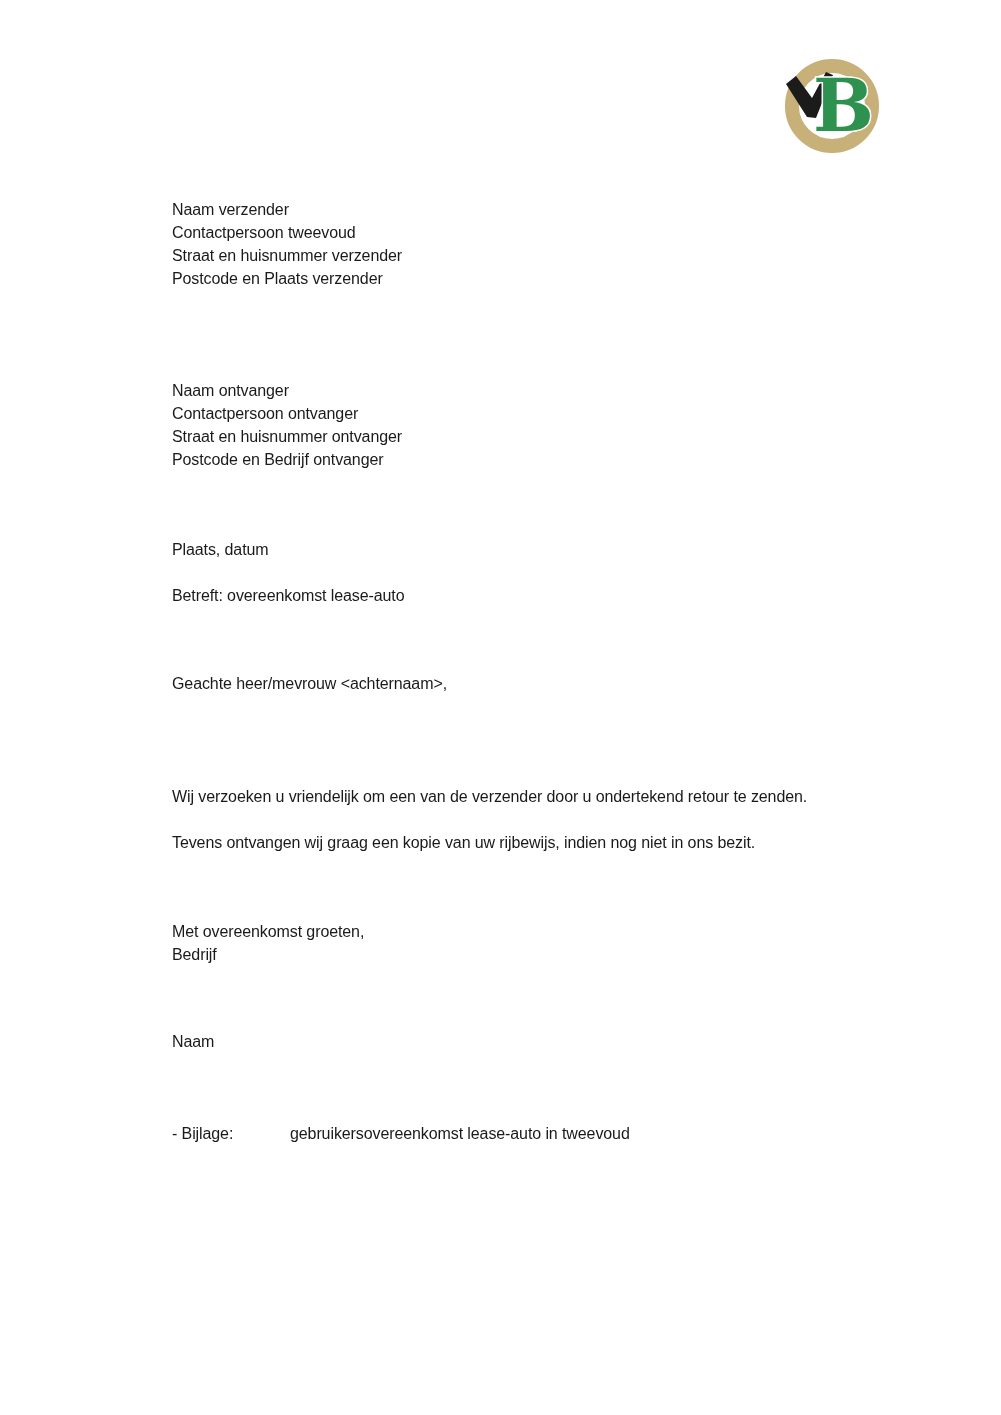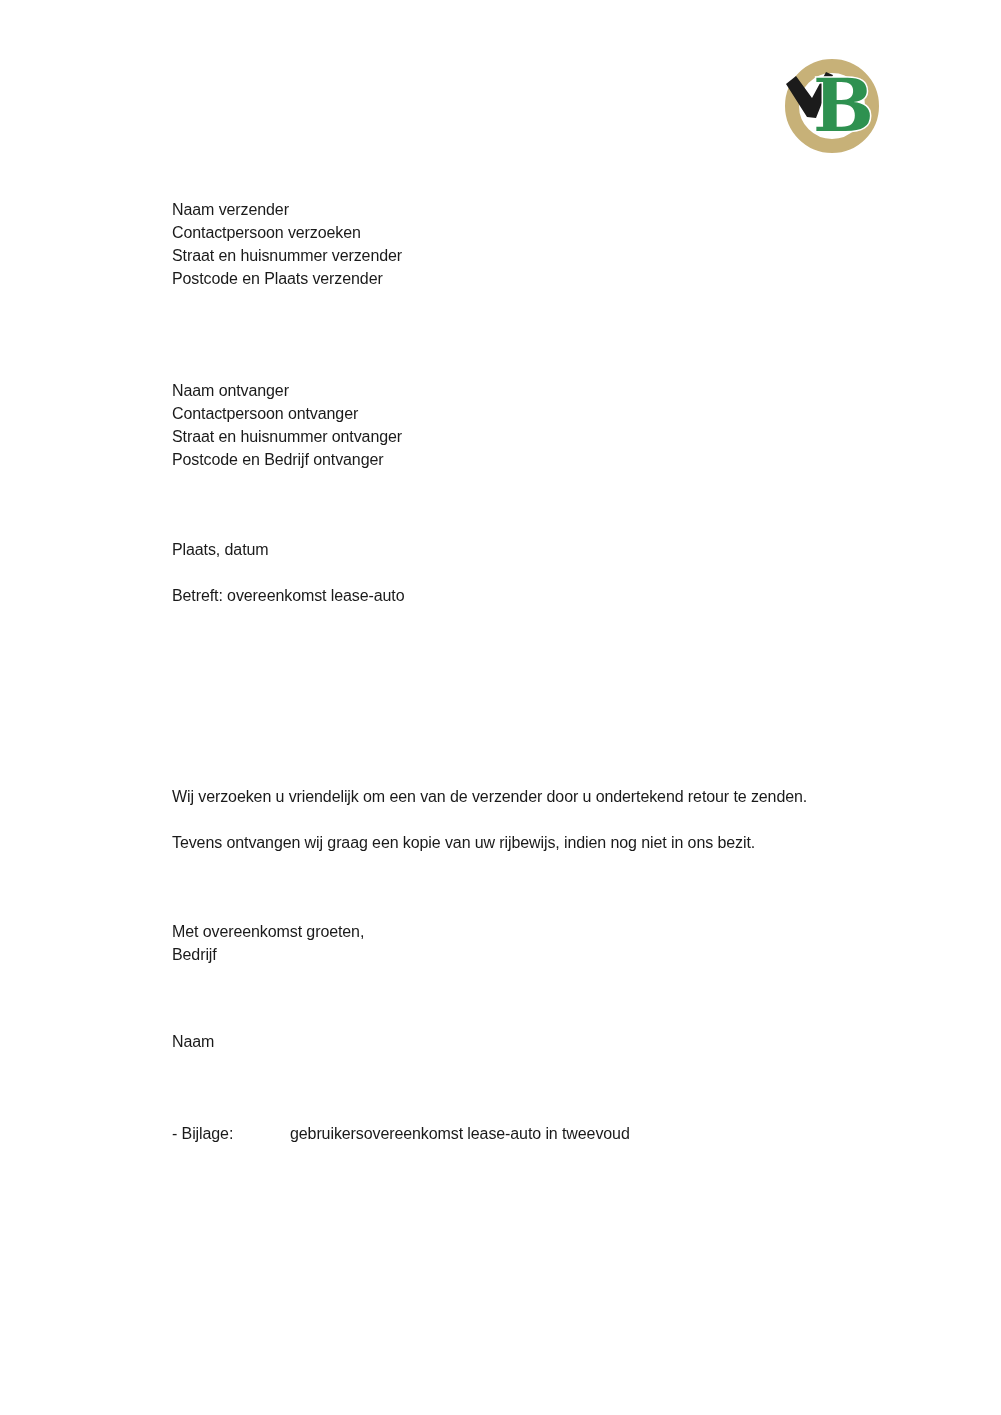--- a/index.html
+++ b/index.html
@@ -52,36 +52,37 @@
   <div class="logo">
     <svg viewBox="0 0 100 100" xmlns="http://www.w3.org/2000/svg">
       <circle cx="50" cy="49" r="40" fill="none" stroke="#c7b178" stroke-width="14"></circle>
       <polygon points="4,27 14,19 30,41 44,15 51,18 34,61 25,60" fill="#1b1b1b"></polygon>
       <text class="logo-b-text" x="31" y="74" font-size="72" fill="#2e9150" stroke="#ffffff" stroke-width="3" paint-order="stroke">B</text>
     </svg>
   </div>
 
   <div class="block" style="top:198px">
     <div>Naam verzender</div>
-    <div>Contactpersoon verzoeken</div>
+    <div>Contactpersoon tweevoud</div>
     <div>Straat en huisnummer verzender</div>
     <div>Postcode en Plaats verzender</div>
   </div>
 
   <div class="block" style="top:379px">
     <div>Naam ontvanger</div>
     <div>Contactpersoon ontvanger</div>
     <div>Straat en huisnummer ontvanger</div>
     <div>Postcode en Bedrijf ontvanger</div>
   </div>
 
   <div class="block" style="top:538px">Plaats, datum</div>
 
   <div class="block" style="top:584px">Betreft: overeenkomst lease-auto</div>
 
+  <div class="block" style="top:672px">Geachte heer/mevrouw &lt;achternaam&gt;,</div>
 
 
   <div class="block" style="top:785px">Wij verzoeken u vriendelijk om een van de verzender door u ondertekend retour te zenden.</div>
 
   <div class="block" style="top:831px">Tevens ontvangen wij graag een kopie van uw rijbewijs, indien nog niet in ons bezit.</div>
 
 
   <div class="block" style="top:920px">
     <div>Met overeenkomst groeten,</div>
     <div>Bedrijf</div>

